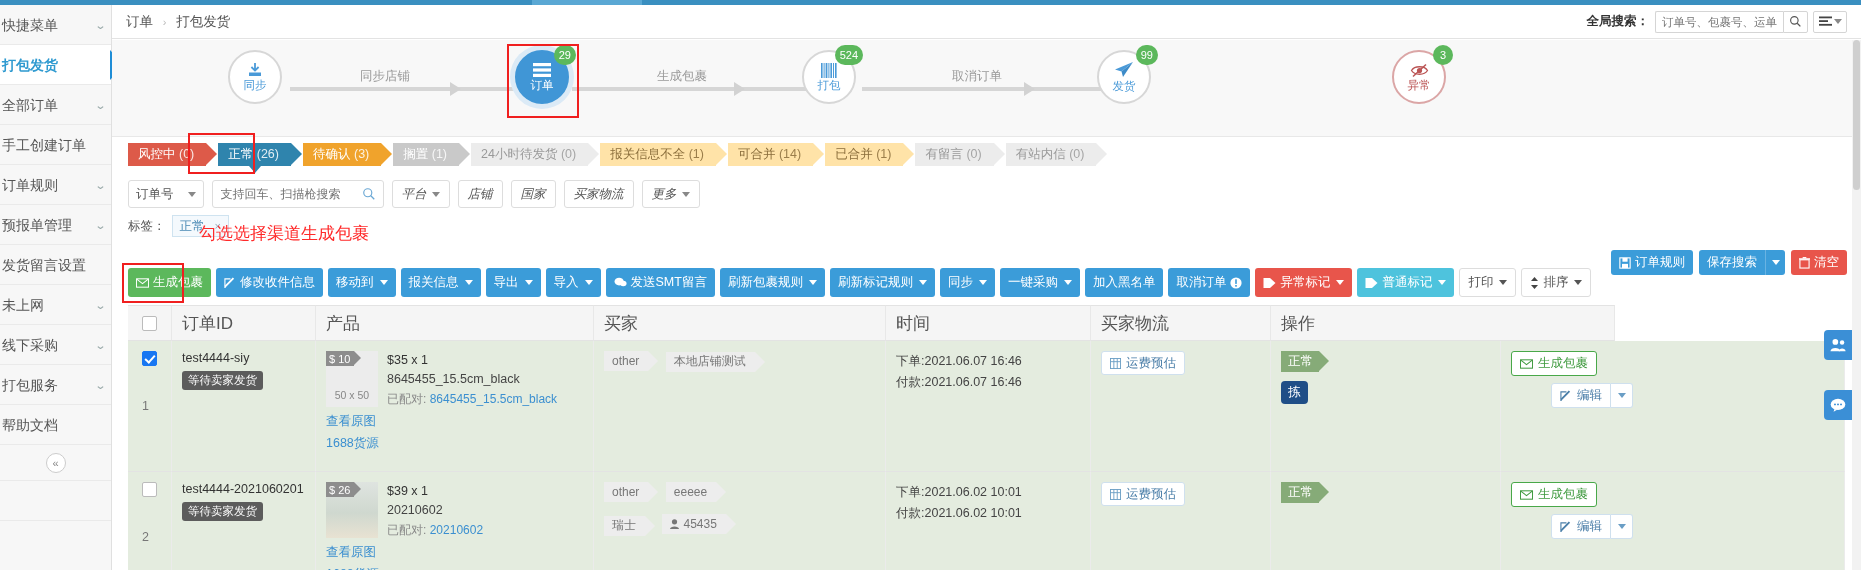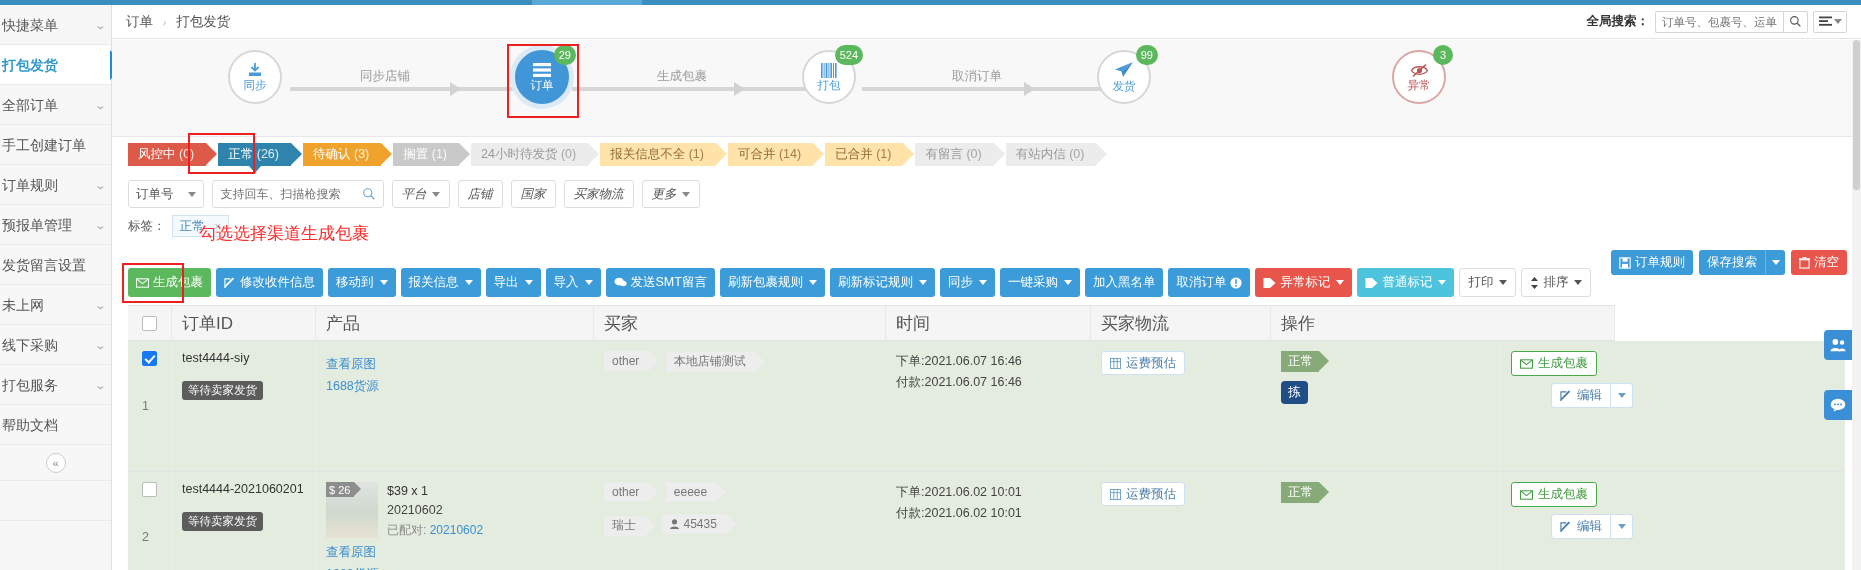--- a/index.html
+++ b/index.html
@@ -231,21 +231,21 @@
     display:inline-block; cursor:pointer;
   }
   .chk.on { background:#1877f2; border-color:#1877f2; position:relative; }
   .chk.on::after {
     content:""; position:absolute; left:4px; top:1px; width:4px; height:8px;
     border:solid #fff; border-width:0 2px 2px 0; transform:rotate(42deg);
   }
   .rownum { margin-top:30px; color:#777; font-size:12.5px; }
   .oid { color:#333; font-size:12.5px; }
   .pill-dark {
-    display:inline-block; margin-top:16px; background:#5c5c5c; color:#fff;
+    display:inline-block; margin-top:6px; background:#5c5c5c; color:#fff;
     font-size:11.5px; padding:2px 6px; border-radius:3px;
   }
   .prod { display:flex; gap:9px; }
   .thumb {
     width:52px; height:56px; background:#ececec; position:relative; flex:none;
     display:flex; align-items:flex-end; justify-content:center; font-size:10.5px; color:#888;
   }
   .price-flag {
     position:absolute; left:0; top:0; height:15px; background:#8d8d8d; color:#fff;
     font-size:11px; padding:0 4px 0 3px; display:flex; align-items:center;
@@ -696,20 +696,34 @@
     <div class="trow">
       <div class="td c-chk" style="height:131px">
         <span class="chk on"></span>
         <div class="rownum">1</div>
       </div>
       <div class="td c-id" style="height:131px">
         <div class="oid">test4444-siy</div>
         <div class="pill-dark">等待卖家发货</div>
       </div>
       <div class="td c-prod" style="height:131px">
+        <div class="prod">
+          <div class="thumb">
+            <span class="price-flag">$ 10</span>
+            <span class="dim">50 x 50</span>
+          </div>
+          <div class="pinfo">
+            <div class="qty">$35 x 1</div>
+            <div>8645455_15.5cm_black</div>
+            <div class="matched">
+              <span>已配对:</span>
+              <span class="lnk">8645455_15.5cm_black</span>
+            </div>
+          </div>
+        </div>
         <div class="lnkline"><span class="lnk">查看原图</span></div>
         <div class="lnkline"><span class="lnk">1688货源</span></div>
       </div>
       <div class="td c-buyer" style="height:131px">
         <div style="margin-bottom:12px">
           <span class="gchip">other</span>
           <span class="gchip">本地店铺测试</span>
         </div>
       </div>
       <div class="td c-time" style="height:131px">

